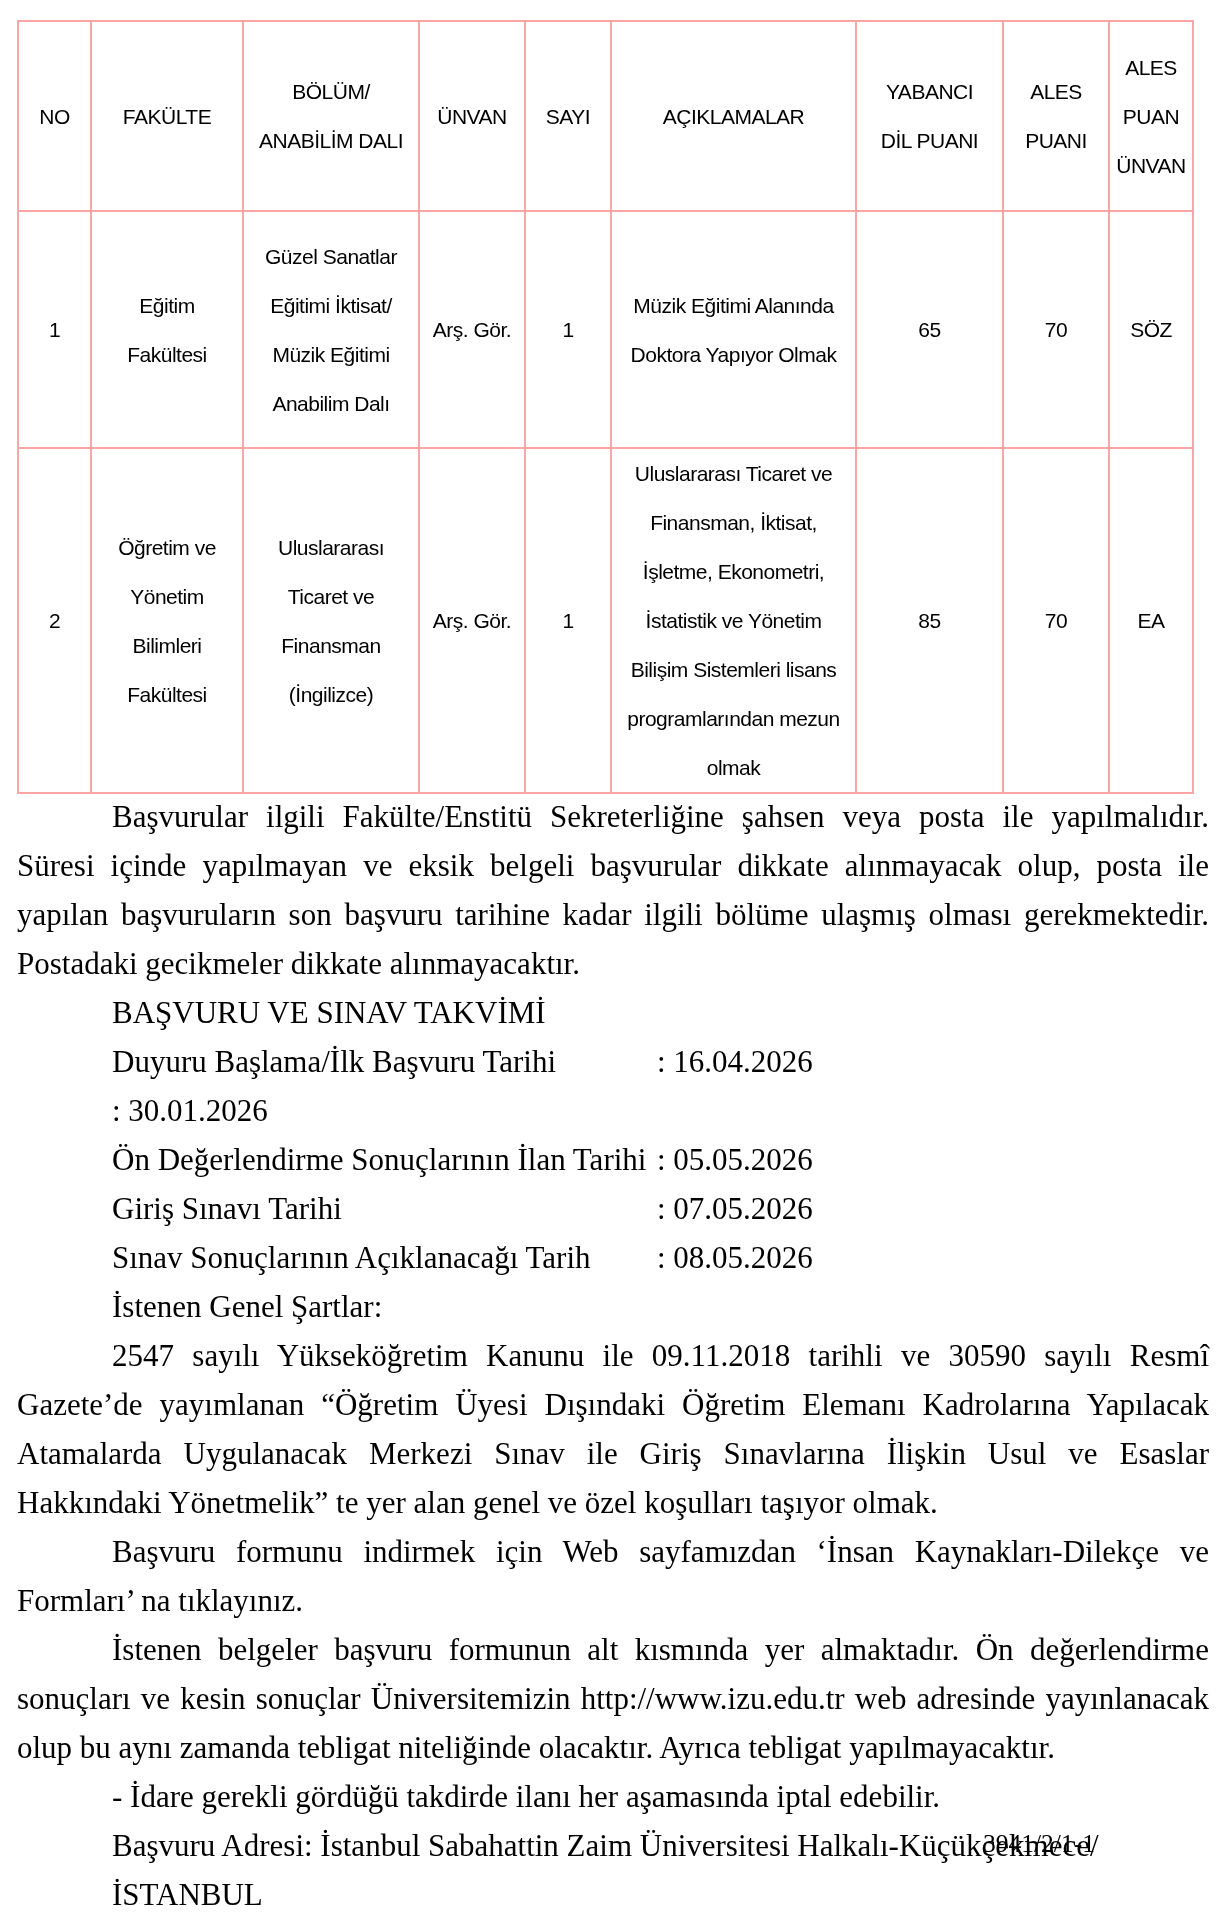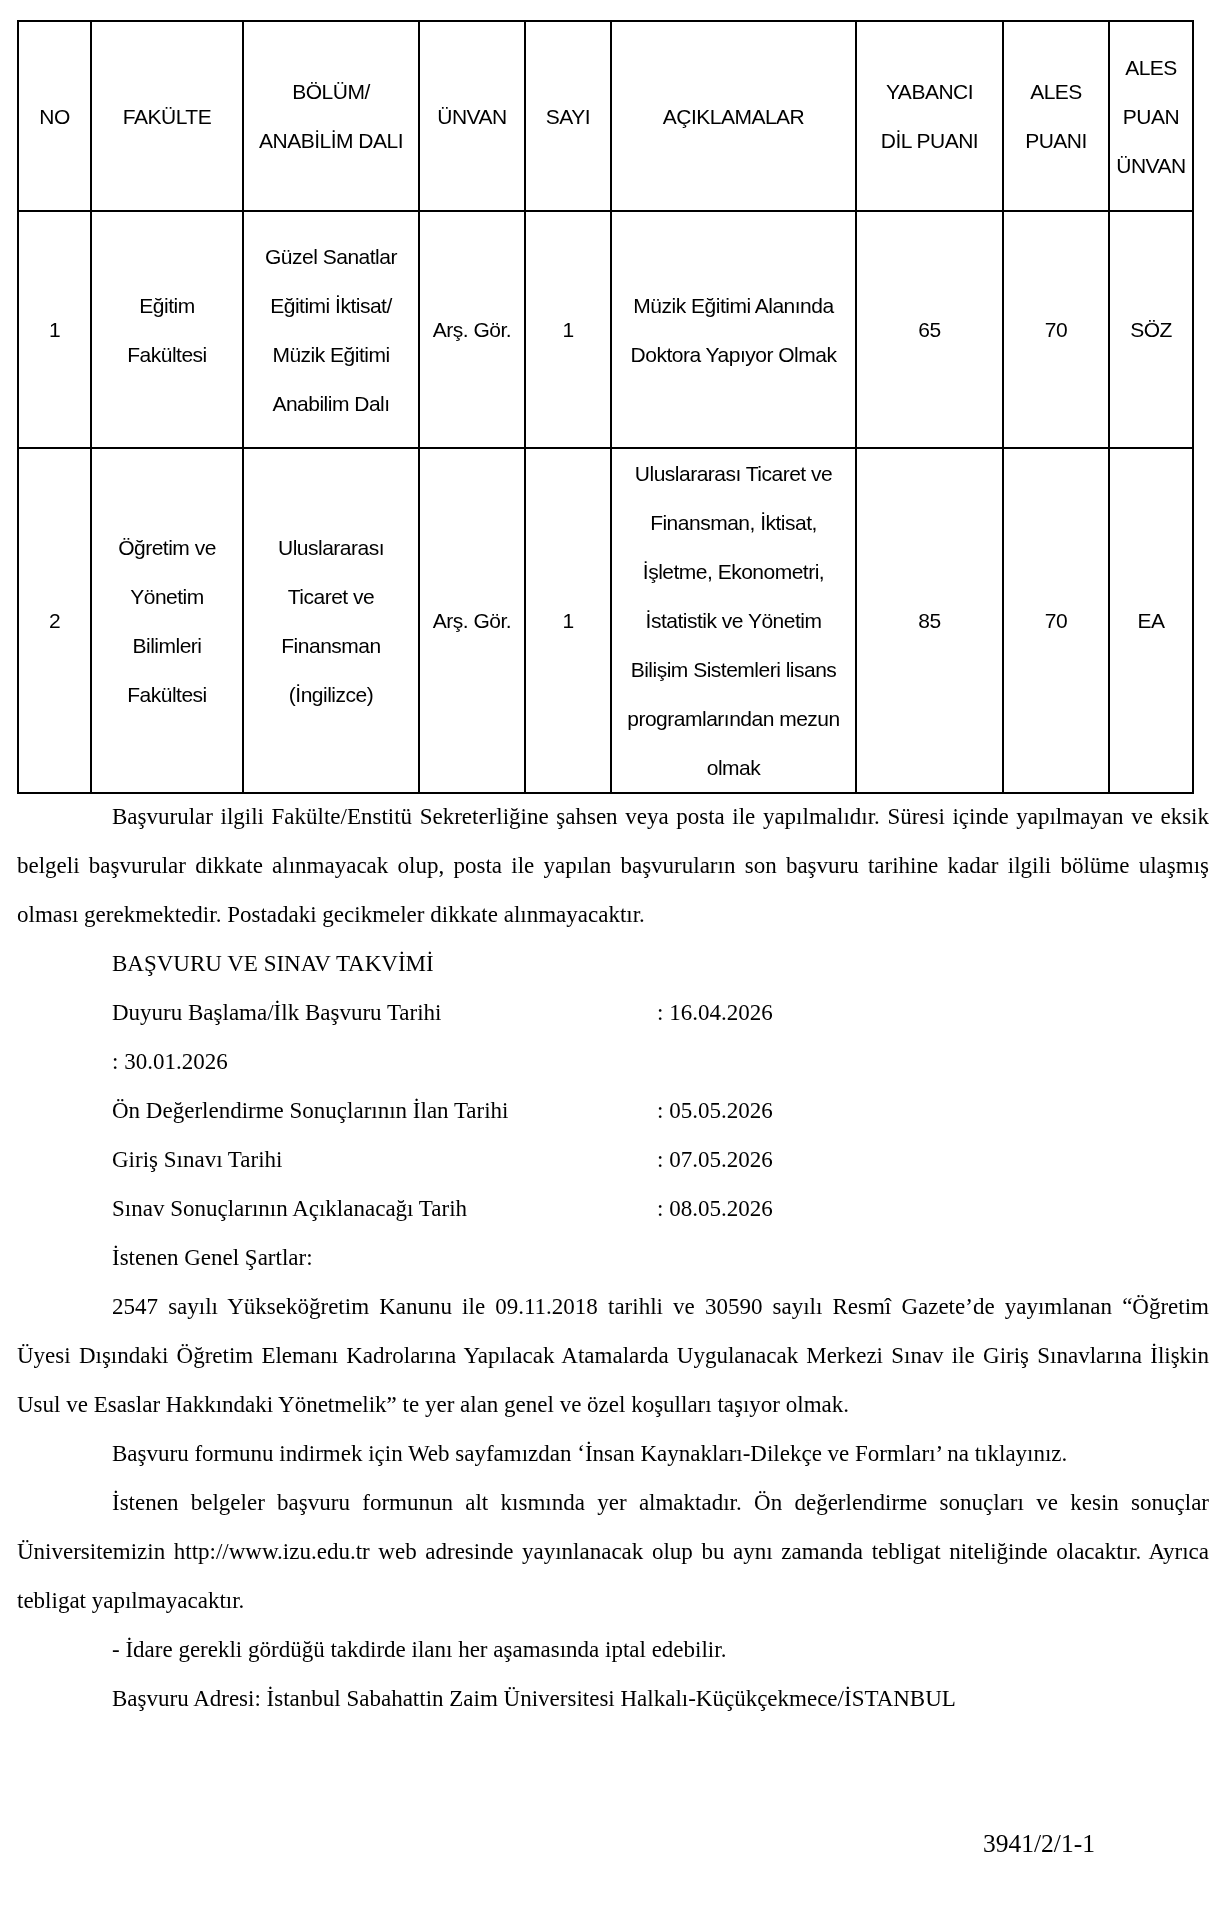--- a/index.html
+++ b/index.html
@@ -6,36 +6,36 @@
   body { width: 1226px; height: 1920px; position: relative; overflow: hidden; color: #000; }
   .table-wrap { position: absolute; left: 17px; top: 20px; }
   table.posts {
     border-collapse: collapse;
     font-family: "Liberation Sans", sans-serif;
     font-size: 21px;
     font-stretch: condensed;
     table-layout: fixed;
   }
   table.posts td, table.posts th {
-    border: 2px solid #000000;
+    border: 2px solid #fca5a5;
     text-align: center;
     vertical-align: middle;
     font-weight: normal;
     line-height: 49px;
     padding: 0 3px;
     letter-spacing: -0.5px;
   }
   table.posts thead tr { height: 190px; }
   table.posts tbody tr.r1 { height: 237px; }
   table.posts tbody tr.r2 { height: 341px; }
   .line { display: block; white-space: nowrap; }
   .doc {
     position: absolute; left: 17px; width: 1192px;
     font-family: "Liberation Serif", serif;
-    font-size: 23px;
+    font-size: 31px;
     line-height: 49px;
   }
   .para { text-align: justify; text-indent: 95px; margin: 0; }
   .para.last-left { text-align-last: left; }
   .plain { margin: 0; padding-left: 95px; }
   .cal-row { display: flex; padding-left: 95px; margin: 0; }
   .cal-label { width: 545px; }
   .cal-value { }
   .ref { position: absolute; left: 983px; top: 1829px; font-family: "Liberation Serif", serif; font-size: 25.5px; }
 </style>

